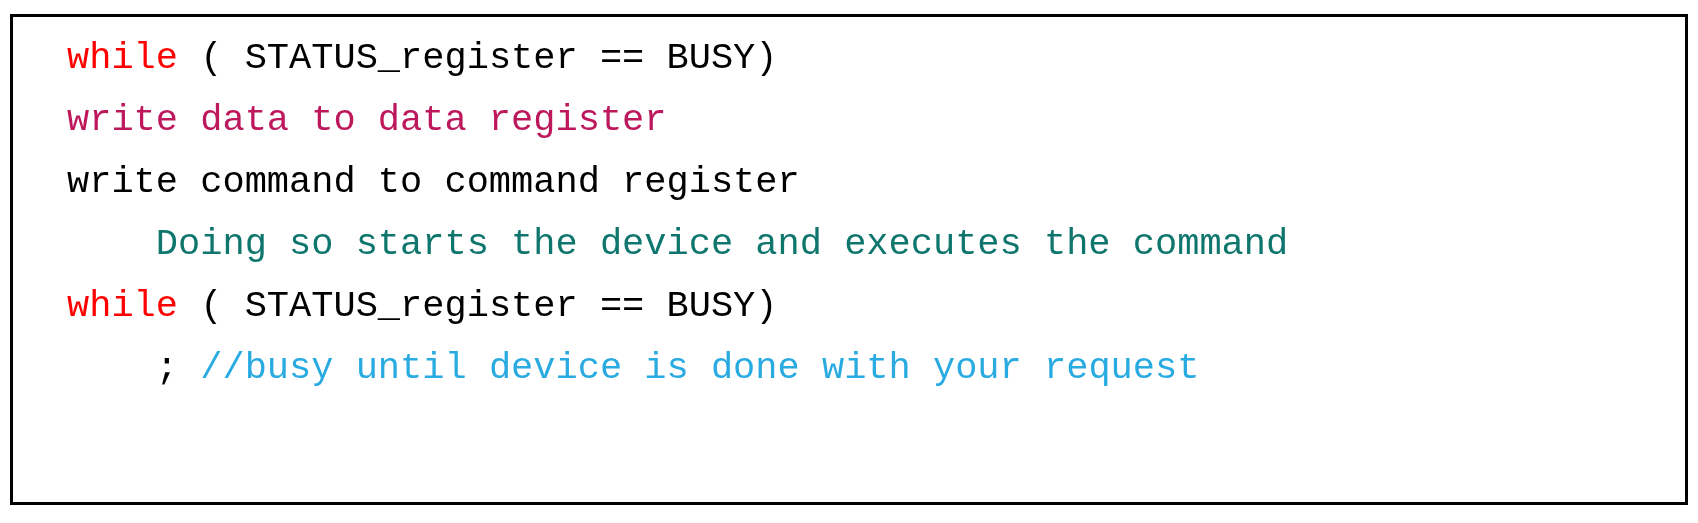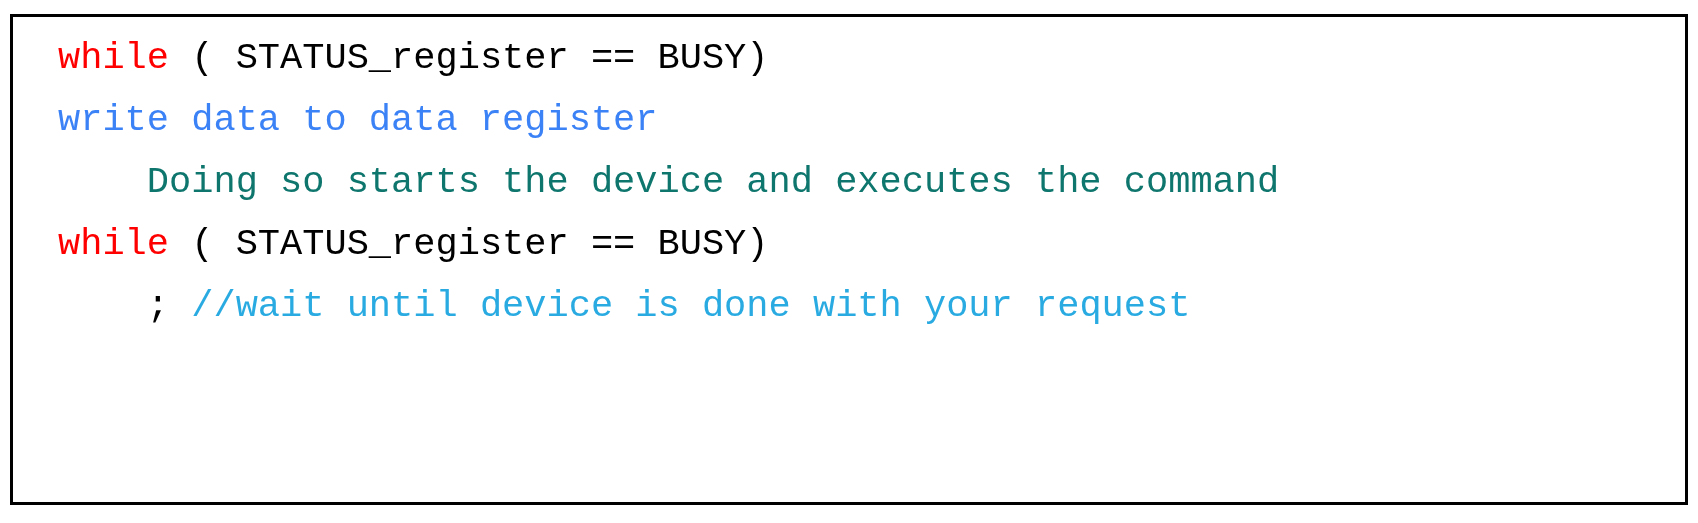--- a/index.html
+++ b/index.html
@@ -19,27 +19,29 @@
     border: 3px solid #000000;
     background: #ffffff;
     padding: 10px 10px 0 45px;
   }
   .code-line {
     height: 62px;
     line-height: 62px;
     font-size: 37px;
     white-space: pre;
     letter-spacing: 0;
+    margin-left: 9px;
   }
   .seg { white-space: pre; }
 </style>
 </head>
 <body>
 
 <div class="code-box">
   <div id="code-lines">
       <div class="code-line"><span class="seg" style="color: rgb(255, 0, 0);">while</span><span class="seg" style="color: rgb(0, 0, 0);"> ( STATUS_register == BUSY)</span></div>
-      <div class="code-line"><span class="seg" style="color: #3b82f6;">write data to data register</span></div>
+      <div class="code-line"><span class="seg" style="color: #be185d;">write data to data register</span></div>
+      <div class="code-line"><span class="seg" style="color: rgb(0, 0, 0);">write command to command register</span></div>
       <div class="code-line"><span class="seg" style="color: #0f766e;">    Doing so starts the device and executes the command</span></div>
       <div class="code-line"><span class="seg" style="color: rgb(255, 0, 0);">while</span><span class="seg" style="color: rgb(0, 0, 0);"> ( STATUS_register == BUSY)</span></div>
-      <div class="code-line"><span class="seg" style="color: rgb(0, 0, 0);">    ; </span><span class="seg" style="color: rgb(41, 171, 226);">//wait until device is done with your request</span></div>
+      <div class="code-line"><span class="seg" style="color: rgb(0, 0, 0);">    ; </span><span class="seg" style="color: rgb(41, 171, 226);">//busy until device is done with your request</span></div>
     </div>
 </div>
 
 </body></html>

